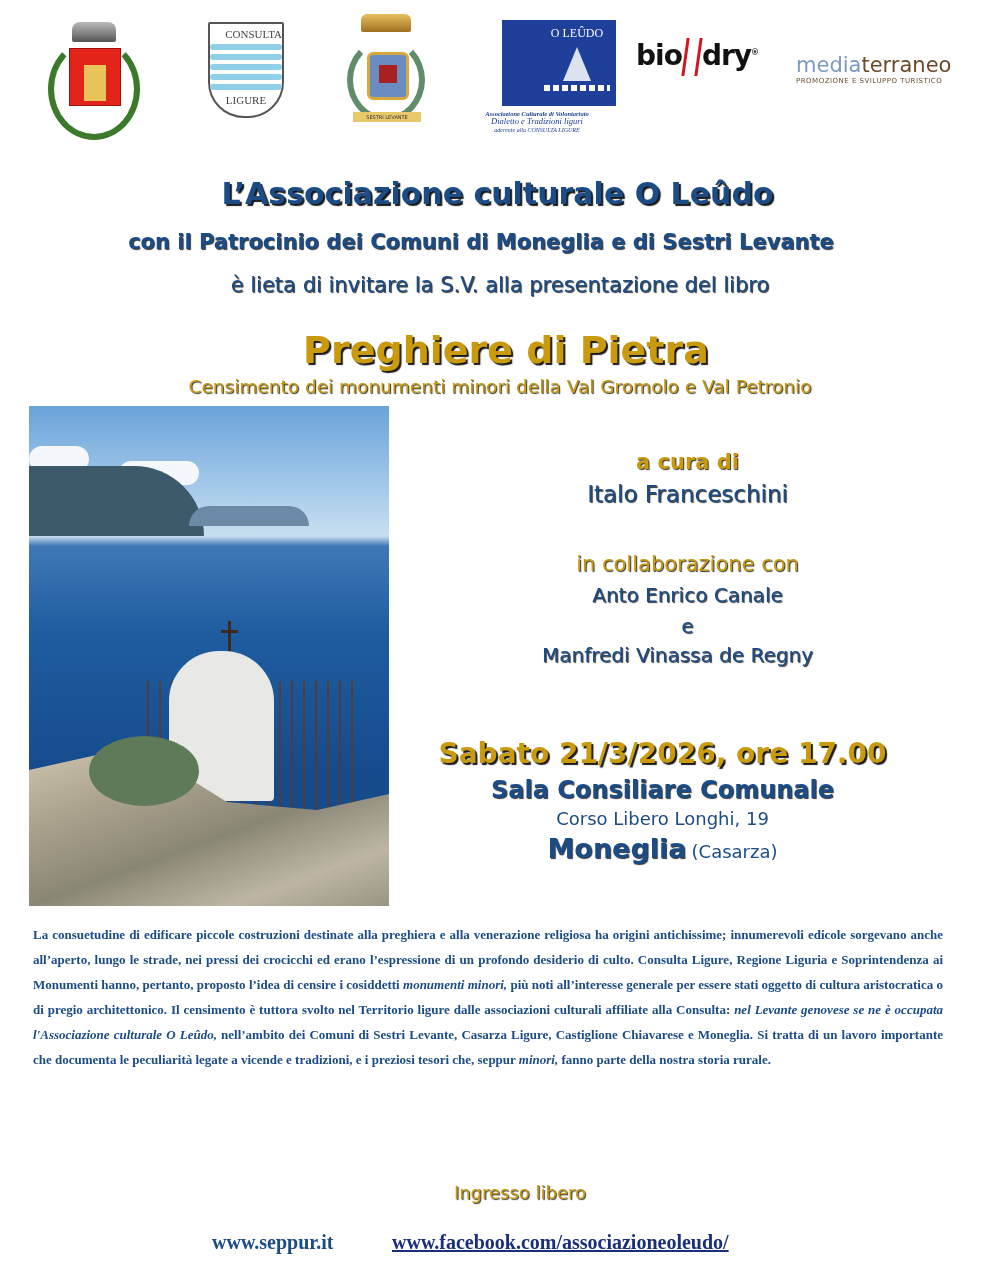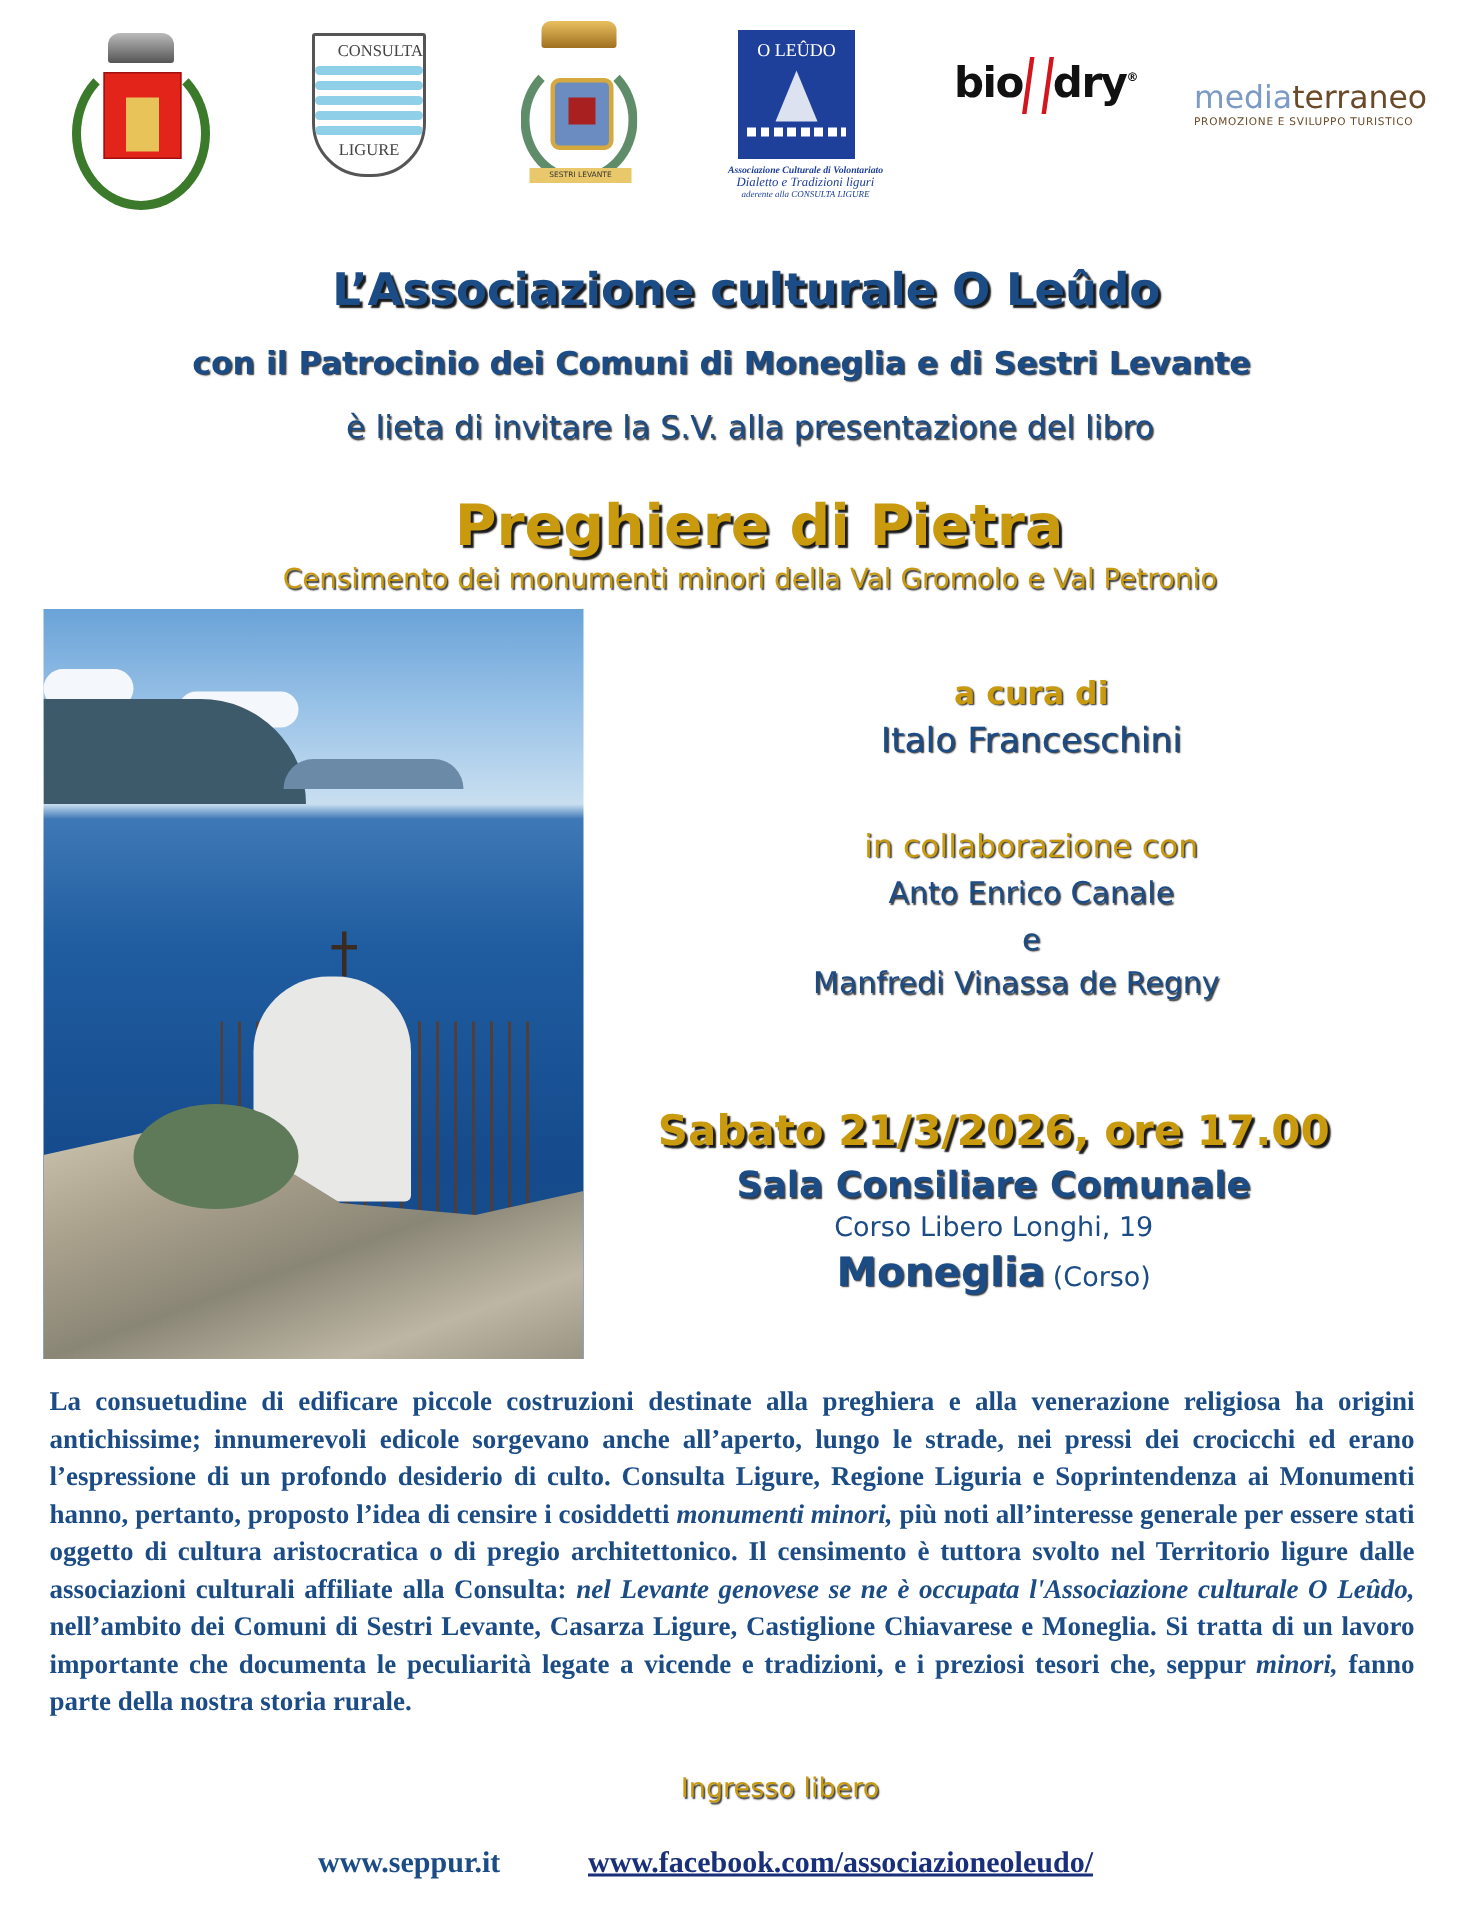--- a/index.html
+++ b/index.html
@@ -40,21 +40,21 @@
   .photo .cloud { position:absolute; background:#f4f7fb; border-radius:20px; }
   .photo .shrine { position:absolute; left:140px; top:245px; width:105px; height:150px; background:#e8e8e6; border-radius:50px 50px 4px 4px; }
   .photo .cross-v { position:absolute; left:199px; top:215px; width:3px; height:30px; background:#3a2a20; }
   .photo .cross-h { position:absolute; left:192px; top:224px; width:17px; height:3px; background:#3a2a20; }
   .photo .fence { position:absolute; left:118px; top:275px; width:210px; height:135px;
     background:repeating-linear-gradient(90deg,#5a3a28 0 2px,transparent 2px 12px); opacity:.85; }
   .photo .rocks { position:absolute; left:0; top:340px; width:360px; height:160px;
     background:linear-gradient(160deg,#cfc6b0 0%,#a9a08c 30%,#8a8676 55%,#bdb6a4 80%,#9a9484 100%); clip-path:polygon(0 15%,30% 0,55% 35%,80% 40%,100% 30%,100% 100%,0 100%); }
   .photo .bush { position:absolute; left:60px; top:330px; width:110px; height:70px; background:#5e7a58; border-radius:50%; }
 
-  .body-text { left:33px; top:922px; width:910px; font-family:"Liberation Serif", serif; font-weight:bold; font-size:18px; line-height:25px; color:#1b4c86; text-align:justify; }
+  .body-text { left:33px; top:922px; width:910px; font-family:"Liberation Serif", serif; font-weight:bold; font-size:13px; line-height:25px; color:#1b4c86; text-align:justify; }
   .body-text i { font-weight:bold; }
   .footer-link { font-family:"Liberation Serif", serif; font-weight:bold; font-size:20px; color:#1b4c86; }
   .footer-link.fb { color:#1a2f7a; text-decoration:underline; }
 </style>
 </head>
 <body>
 
 <div class="logo" style="left:48px; top:18px; width:92px; height:125px;">
   <div class="wreath" style="position:absolute; left:0; top:20px; width:80px; height:90px;"></div>
   <div class="crown-grey" style="position:absolute; left:24px; top:4px;"></div>
@@ -76,21 +76,21 @@
 <div class="logo" style="left:345px; top:14px; width:82px; height:110px;">
   <div class="crown-gold" style="position:absolute; left:16px; top:0;"></div>
   <div class="wreath" style="position:absolute; left:2px; top:24px; width:66px; height:72px; border-color:#5f8d6a; border-top-color:transparent;"></div>
   <div style="position:absolute; left:22px; top:38px; width:36px; height:42px; background:#6a8cc0; border:3px solid #d4aa40; border-radius:6px;">
     <div style="margin:10px auto 0; width:18px; height:18px; background:#a82020;"></div>
   </div>
   <div style="position:absolute; left:8px; top:98px; width:68px; height:10px; background:#e8c86a; font-size:5px; text-align:center; line-height:10px; color:#333;">SESTRI LEVANTE</div>
 </div>
 
 <div class="logo" style="left:462px; top:20px; width:150px;">
-  <div class="leudo-box" style="margin-left:30px;">
+  <div class="leudo-box" style="margin-left:40px;padding-left:36px;">
     <div style="padding-top:6px;">O LEÛDO</div>
     <div style="margin:6px auto 0; width:0; height:0; border-left:14px solid transparent; border-right:14px solid transparent; border-bottom:34px solid #ffffff; opacity:.85;"></div>
     <div style="margin:4px 6px 0; height:6px; background:repeating-linear-gradient(90deg,#fff 0 6px,transparent 6px 9px);"></div>
   </div>
   <div class="leudo-cap" style="font-size:6.5px; font-weight:bold; margin-top:4px;">Associazione Culturale di Volontariato</div>
   <div class="leudo-cap" style="font-size:8.5px; font-weight:normal;">Dialetto e Tradizioni liguri</div>
   <div class="leudo-cap" style="font-size:6px;">aderente alla CONSULTA LIGURE</div>
 </div>
 
 <div class="logo biodry" style="left:636px; top:38px;">
@@ -127,21 +127,21 @@
 <div class="abs center gold shadow-s" style="left:430px; width:515px; top:552px; font-size:21px;">in collaborazione con</div>
 <div class="abs center navy shadow-s" style="left:430px; width:515px; top:583px; font-size:20px;">Anto Enrico Canale</div>
 <div class="abs center navy shadow-s" style="left:430px; width:515px; top:614px; font-size:20px;">e</div>
 <div class="abs center navy shadow-s" style="left:420px; width:515px; top:643px; font-size:20px;">Manfredi Vinassa de Regny</div>
 
 <div class="abs center gold shadow" style="left:400px; width:525px; top:737px; font-size:28px; font-weight:bold;">Sabato 21/3/2026, ore 17.00</div>
 <div class="abs center navy shadow-s" style="left:400px; width:525px; top:776px; font-size:24px; font-weight:bold;text-align:center;">Sala Consiliare Comunale</div>
 <div class="abs center navy" style="left:400px; width:525px; top:808px; font-size:18px;">Corso Libero Longhi, 19</div>
 <div class="abs center" style="left:400px; width:525px; top:833px;">
   <span class="navy shadow-s" style="font-size:27px; font-weight:bold;">Moneglia</span>
-  <span class="navy" style="font-size:18px;">(Corso)</span>
+  <span class="navy" style="font-size:18px;">(Casarza)</span>
 </div>
 
 <div class="abs body-text">
   <span>La consuetudine di edificare piccole costruzioni destinate alla preghiera e alla venerazione religiosa ha origini antichissime; innumerevoli edicole sorgevano anche all’aperto, lungo le strade, nei pressi dei crocicchi ed erano l’espressione di un profondo desiderio di culto. Consulta Ligure, Regione Liguria e Soprintendenza ai Monumenti hanno, pertanto, proposto l’idea di censire i cosiddetti </span><i>monumenti minori,</i><span> più noti all’interesse generale per essere stati oggetto di cultura aristocratica o di pregio architettonico.  Il censimento è tuttora svolto nel Territorio ligure dalle associazioni culturali affiliate alla Consulta: </span><i>nel Levante genovese se ne è occupata l'Associazione culturale O Leûdo,</i><span> nell’ambito dei Comuni di Sestri Levante, Casarza Ligure, Castiglione Chiavarese e Moneglia. Si tratta di un lavoro importante che documenta le peculiarità legate a vicende e tradizioni, e i preziosi tesori che, seppur </span><i>minori,</i><span> fanno parte della nostra storia rurale.</span>
 </div>
 
 <div class="abs center gold shadow-s" style="left:0; width:1040px; top:1182px; font-size:18px;">Ingresso libero</div>
 <a class="abs footer-link" style="left:212px; top:1231px;">www.seppur.it</a>
 <a class="abs footer-link fb" style="left:392px; top:1231px;">www.facebook.com/associazioneoleudo/</a>
 

